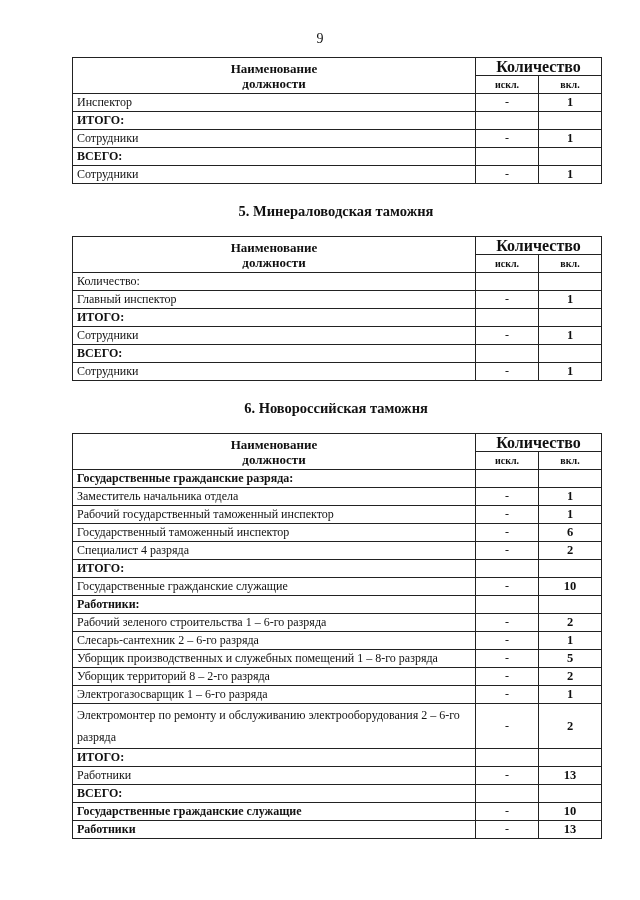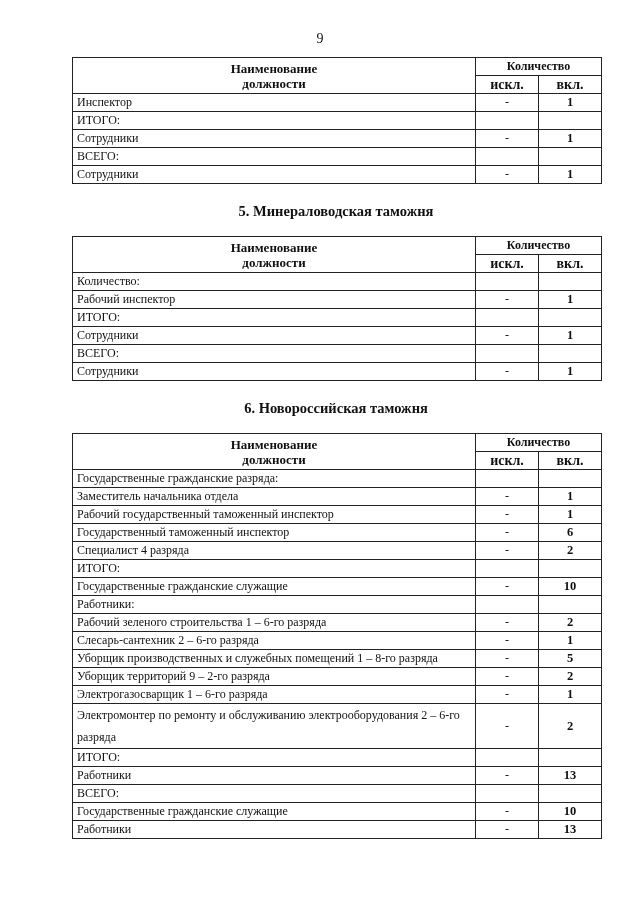--- a/index.html
+++ b/index.html
@@ -22,25 +22,25 @@
     font-size: 12px;
   }
   table.staff td, table.staff th {
     border: 1px solid #222; padding: 0 4px; height: 17px; line-height: 15px;
     vertical-align: middle; overflow: hidden; white-space: nowrap;
   }
   table.staff col.c-name { width: 403px; }
   table.staff col.c-excl { width: 63px; }
   table.staff col.c-incl { width: 63px; }
   th.h-name { font-weight: bold; font-size: 13px; text-align: center; height: 36px; line-height: 17px; vertical-align: middle; }
-  th.h-qty { font-weight: bold; font-size: 12px; text-align: center; height: 17px; }
-  th.h-sub { font-weight: bold; font-size: 14px; text-align: center; height: 17px; }
+  th.h-qty { font-weight: bold; font-size: 16px; text-align: center; height: 17px; }
+  th.h-sub { font-weight: bold; font-size: 10px; text-align: center; height: 17px; }
   td.excl, td.incl { text-align: center; }
   td.incl { font-weight: bold; font-size: 12.5px; }
-  tr.bold td.name { font-weight: normal; }
+  tr.bold td.name { font-weight: bold; }
   tr.tall td.name { white-space: normal; line-height: 22px; height: 30px; }
   #t1 { top: 57px; }
   #t2 { top: 236px; }
   #t3 { top: 433px; }
   #s5 { top: 203px; }
   #s6 { top: 400px; }
 </style>
 </head>
 <body>
 
@@ -115,21 +115,21 @@
       <th class="h-sub">вкл.</th>
     </tr>
   </thead>
   <tbody>
       <tr>
         <td class="name">Количество:</td>
         <td class="excl"></td>
         <td class="incl"></td>
       </tr>
       <tr>
-        <td class="name">Рабочий инспектор</td>
+        <td class="name">Главный инспектор</td>
         <td class="excl">-</td>
         <td class="incl">1</td>
       </tr>
       <tr class="bold">
         <td class="name">ИТОГО:</td>
         <td class="excl"></td>
         <td class="incl"></td>
       </tr>
       <tr>
         <td class="name">Сотрудники</td>
@@ -220,21 +220,21 @@
         <td class="name">Слесарь-сантехник 2 – 6-го разряда</td>
         <td class="excl">-</td>
         <td class="incl">1</td>
       </tr>
       <tr>
         <td class="name">Уборщик производственных и служебных помещений 1 – 8-го разряда</td>
         <td class="excl">-</td>
         <td class="incl">5</td>
       </tr>
       <tr>
-        <td class="name">Уборщик территорий 9 – 2-го разряда</td>
+        <td class="name">Уборщик территорий 8 – 2-го разряда</td>
         <td class="excl">-</td>
         <td class="incl">2</td>
       </tr>
       <tr>
         <td class="name">Электрогазосварщик 1 – 6-го разряда</td>
         <td class="excl">-</td>
         <td class="incl">1</td>
       </tr>
       <tr class="tall">
         <td class="name">Электромонтер по ремонту и обслуживанию электрооборудования 2 – 6-го разряда</td>

